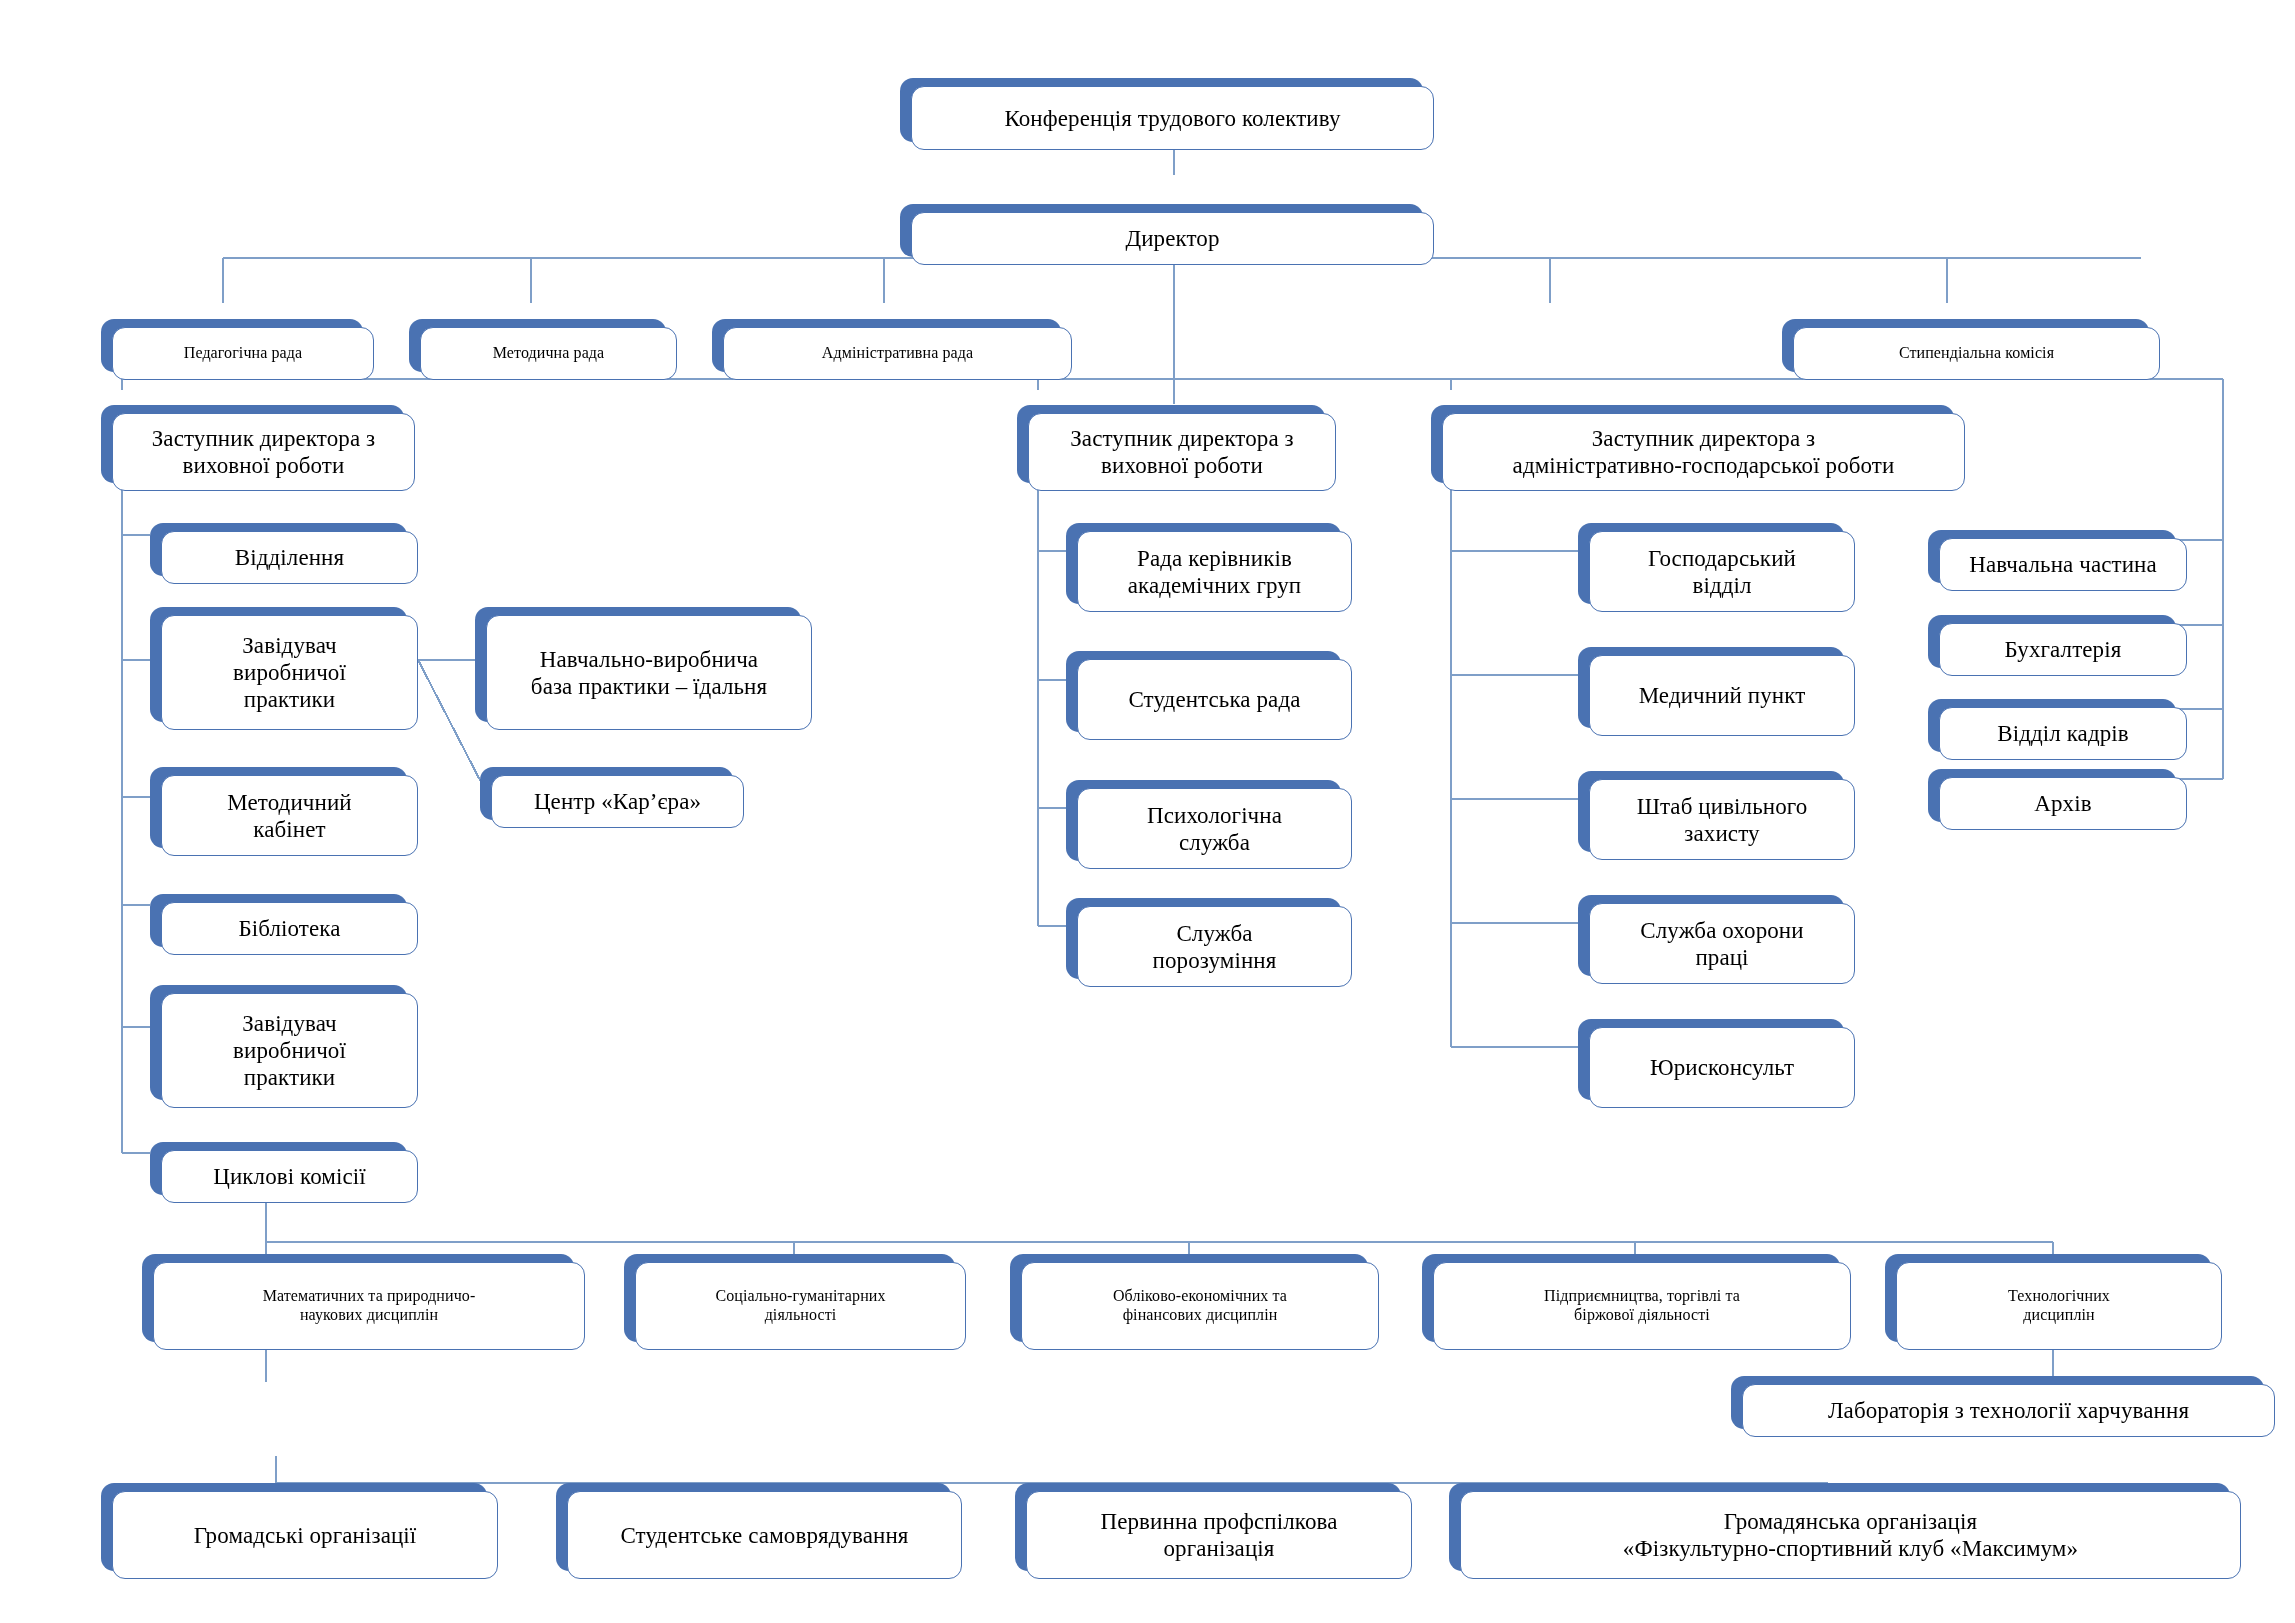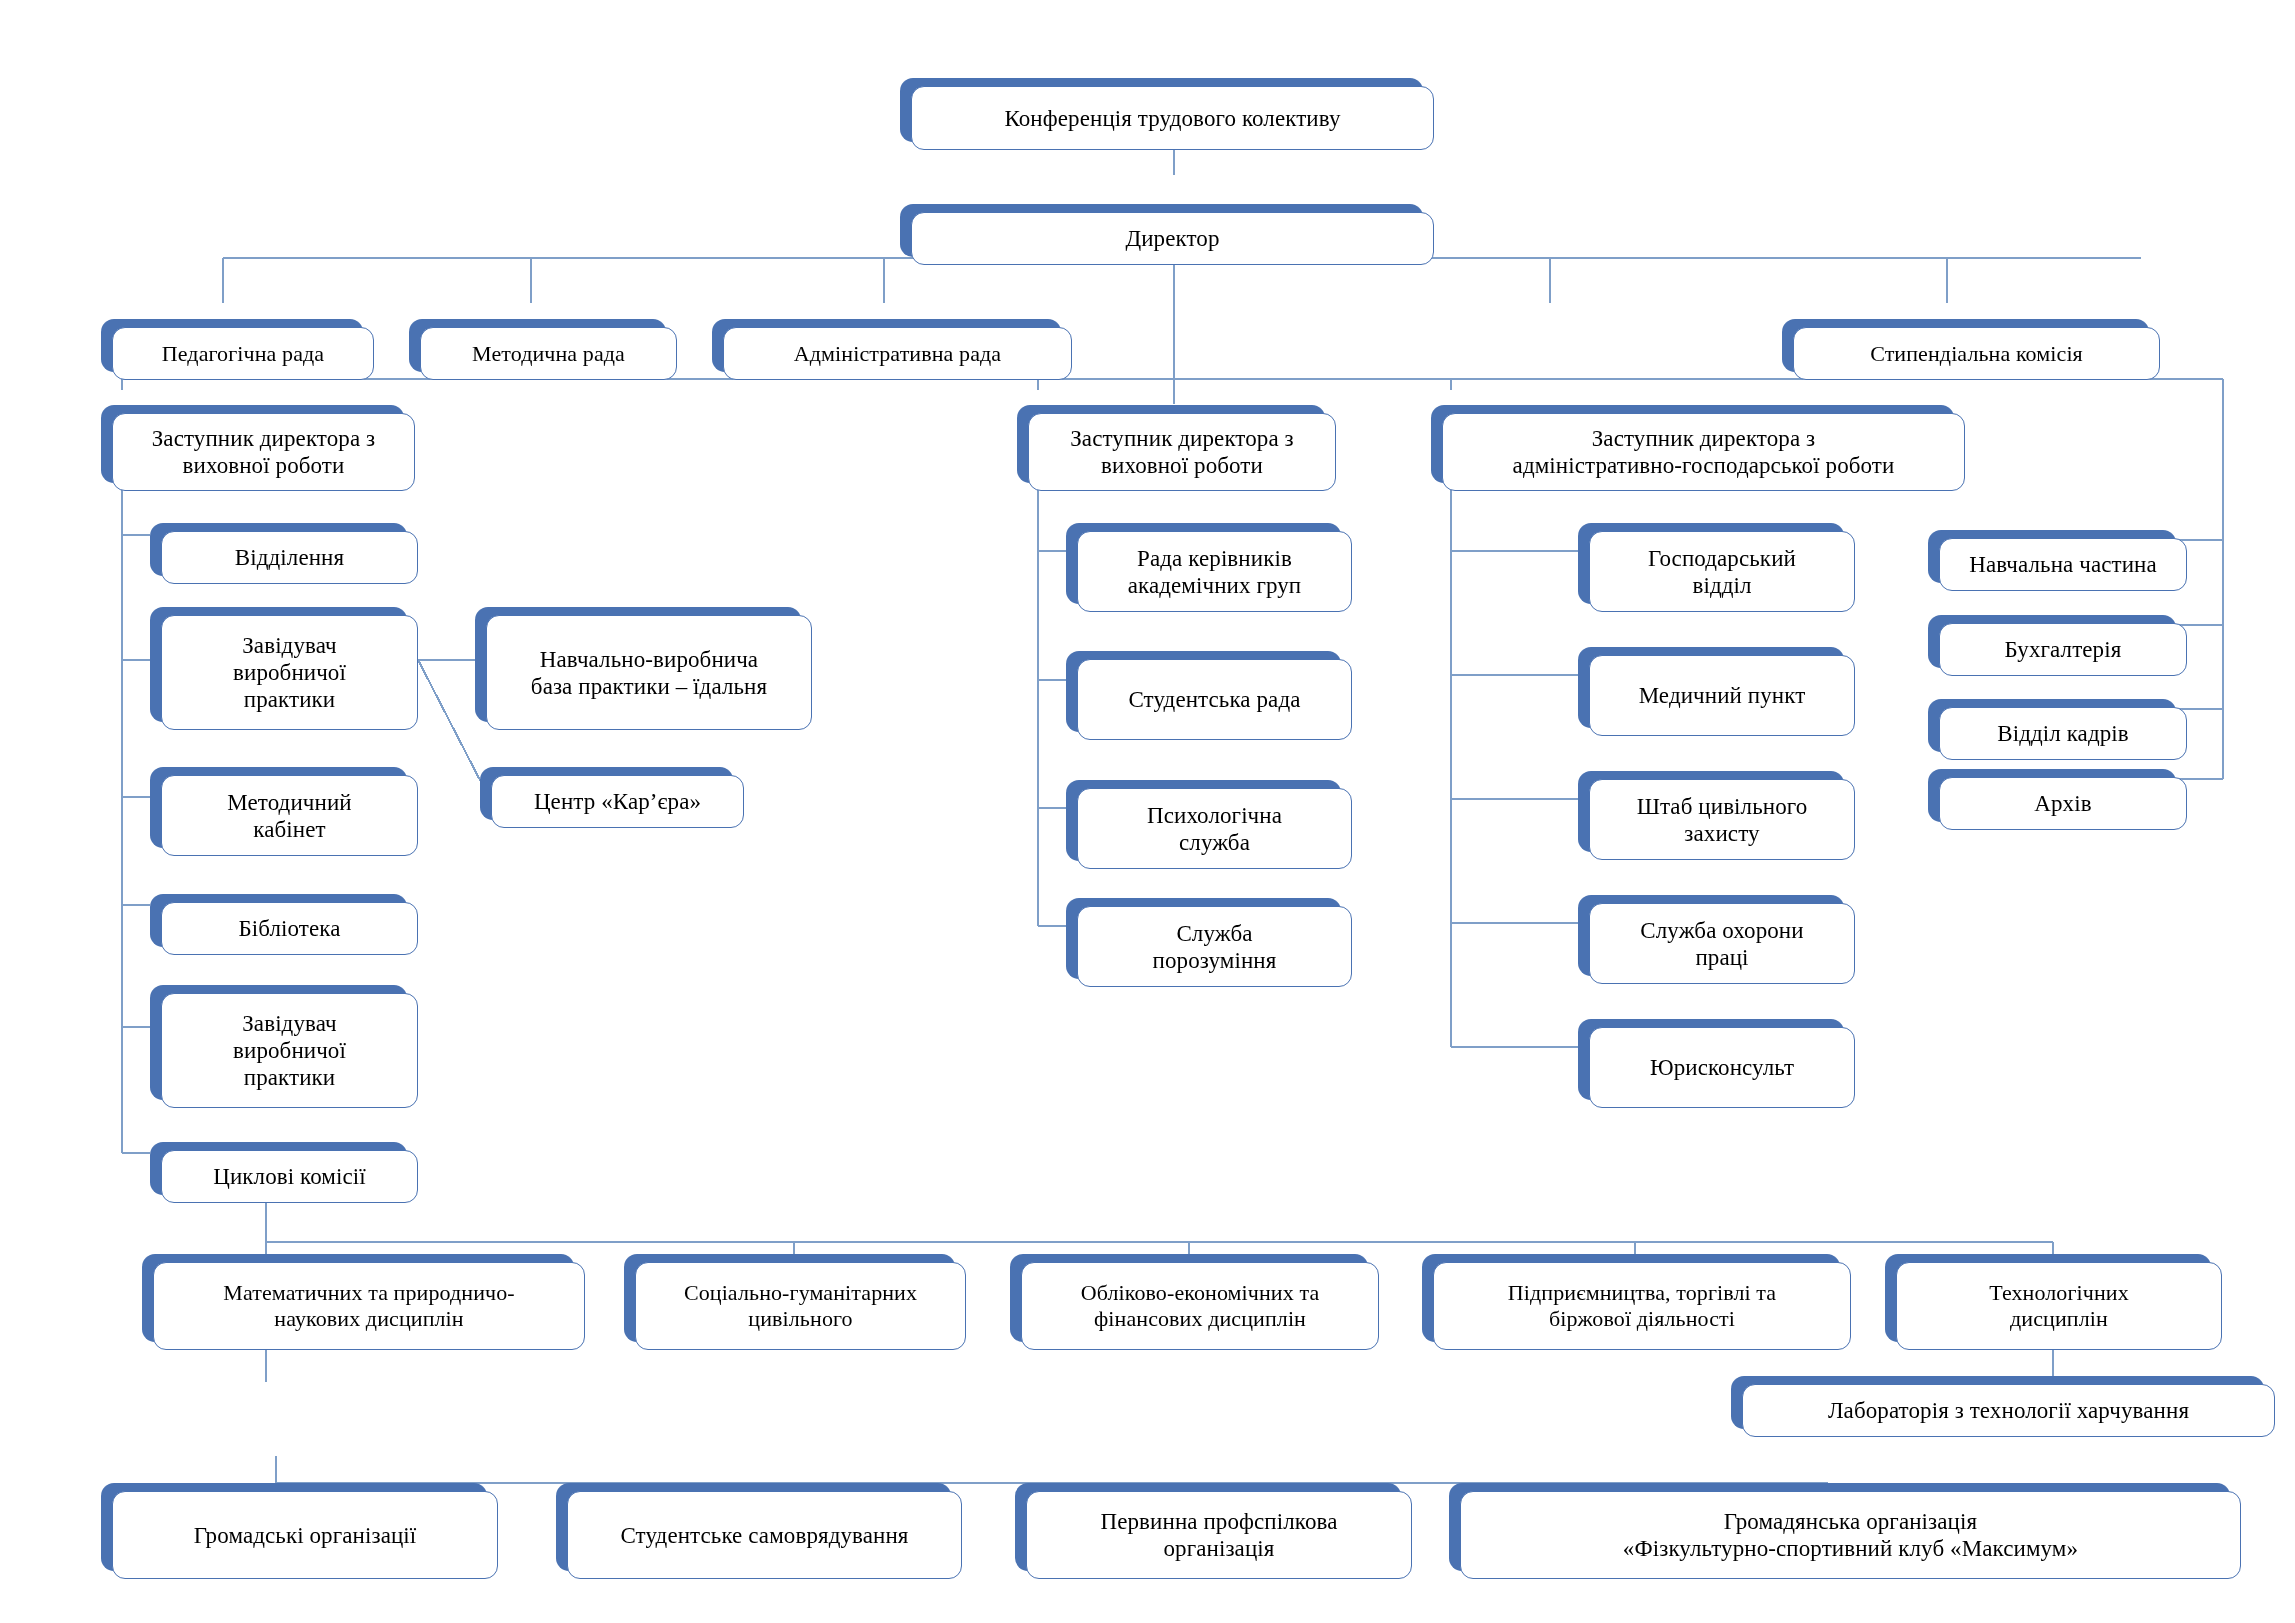--- a/index.html
+++ b/index.html
@@ -58,21 +58,21 @@
     z-index: 1;
     padding: 1.8px 9.2px;
   }
   .node .label {
     color: #000000;
     font-size: 23px;
     line-height: 1.18;
     letter-spacing: 0.1px;
     white-space: pre-line;
   }
-  .node.sm .label { font-size: 22px; }
+  .node.sm .label { font-size: 16px; }
 </style>
 </head>
 <body>
 
 <div id="canvas">
 
   <svg id="wires" viewBox="0 0 2500 1768" xmlns="http://www.w3.org/2000/svg">
     <g stroke="#7f9fc8" stroke-width="2.2" fill="none" shape-rendering="crispEdges">
 
       <path d="M1278,138 L1278,190"></path>
@@ -373,21 +373,21 @@
     <div class="card">
       <span class="label">Математичних та природничо-
 наукових дисциплін</span>
     </div>
   </div>
 
   <div class="node sm" style="left:624px; top:1238px; width:331px; height:88px;">
     <div class="plate"></div>
     <div class="card">
       <span class="label">Соціально-гуманітарних
-цивільного</span>
+діяльності</span>
     </div>
   </div>
 
   <div class="node sm" style="left:1010px; top:1238px; width:358px; height:88px;">
     <div class="plate"></div>
     <div class="card">
       <span class="label">Обліково-економічних та
 фінансових дисциплін</span>
     </div>
   </div>

